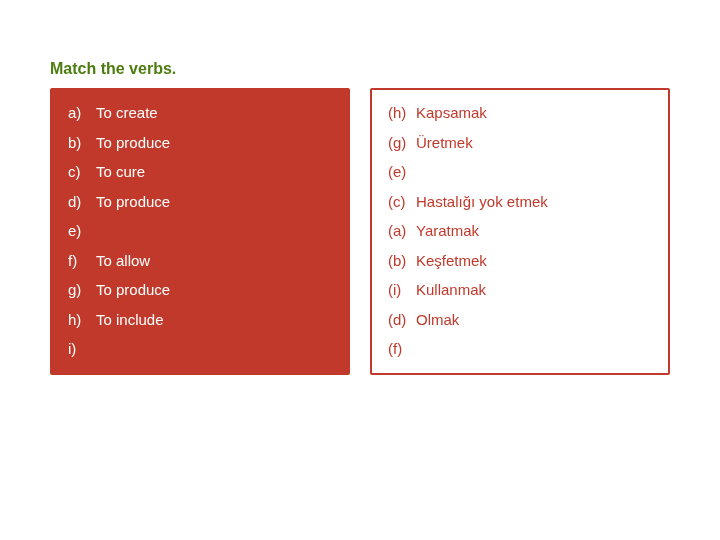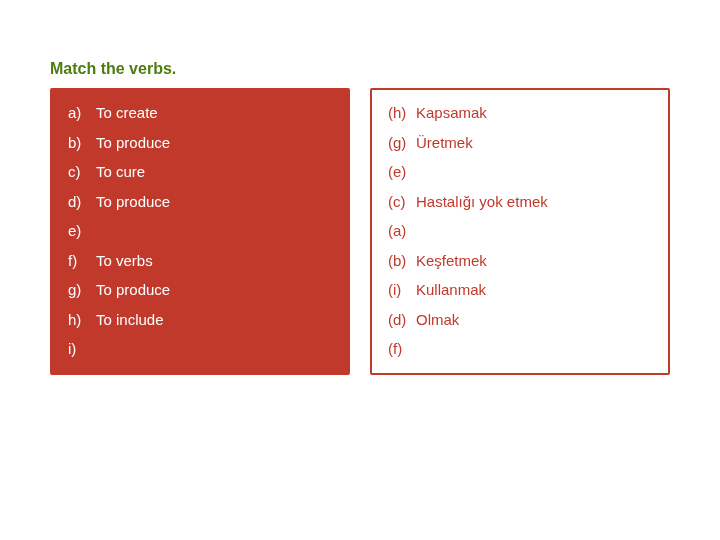--- a/index.html
+++ b/index.html
@@ -82,21 +82,21 @@
         </div>
         <div class="list-item">
           <span class="item-label">d)</span>
           <span class="item-text">To produce</span>
         </div>
         <div class="list-item">
           <span class="item-label">e)</span>
         </div>
         <div class="list-item">
           <span class="item-label">f)</span>
-          <span class="item-text">To verbs</span>
+          <span class="item-text">To allow</span>
         </div>
         <div class="list-item">
           <span class="item-label">g)</span>
           <span class="item-text">To produce</span>
         </div>
         <div class="list-item">
           <span class="item-label">h)</span>
           <span class="item-text">To include</span>
         </div>
         <div class="list-item">
@@ -114,20 +114,21 @@
         </div>
         <div class="list-item">
           <span class="item-label">(e) </span>
         </div>
         <div class="list-item">
           <span class="item-label">(c) </span>
           <span class="item-text">Hastalığı yok etmek</span>
         </div>
         <div class="list-item">
           <span class="item-label">(a) </span>
+          <span class="item-text">Yaratmak</span>
         </div>
         <div class="list-item">
           <span class="item-label">(b) </span>
           <span class="item-text">Keşfetmek</span>
         </div>
         <div class="list-item">
           <span class="item-label">(i) </span>
           <span class="item-text">Kullanmak</span>
         </div>
         <div class="list-item">

